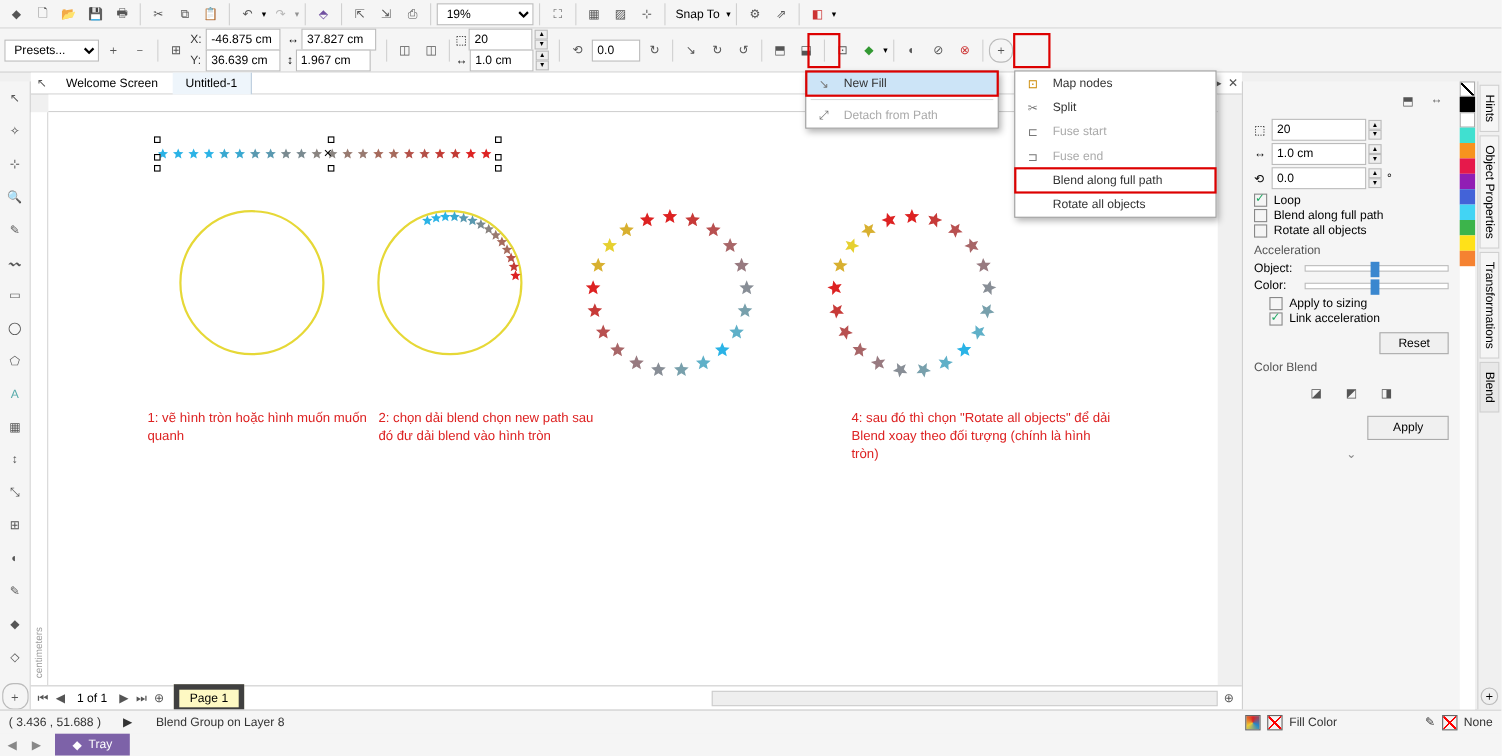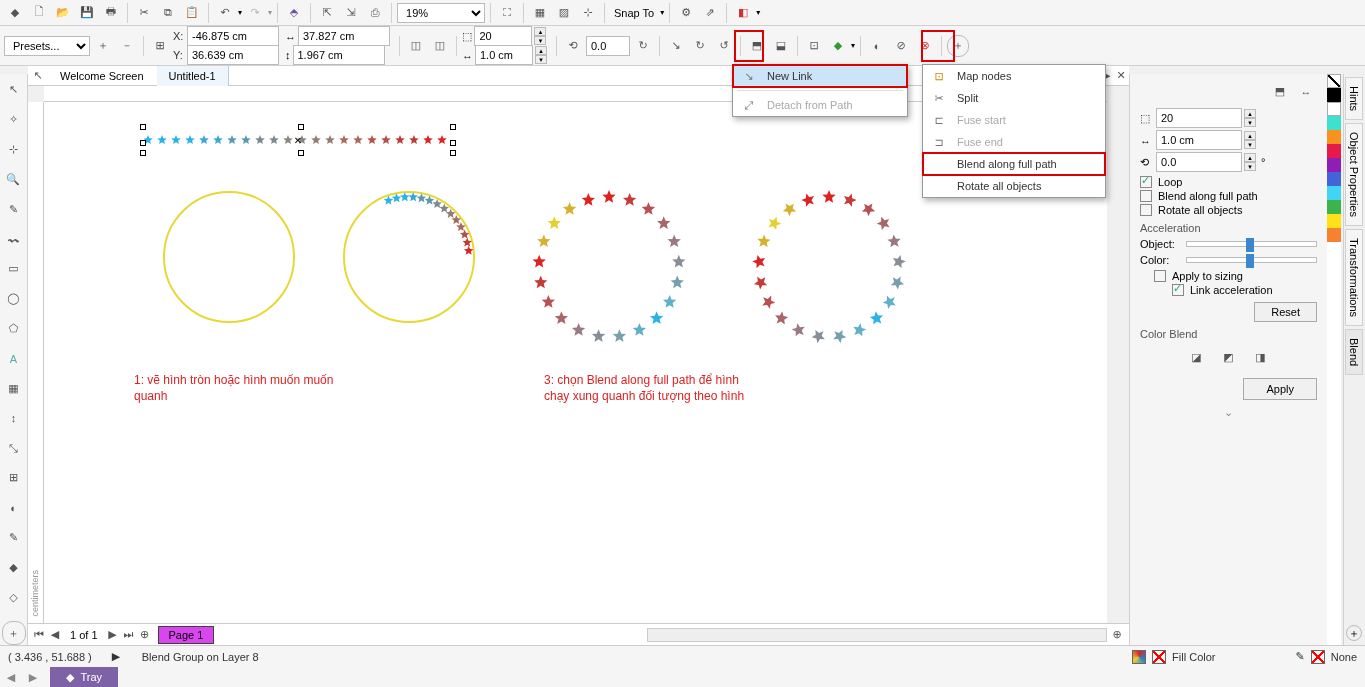--- a/index.html
+++ b/index.html
@@ -2,21 +2,21 @@
 <html><head>
 <meta charset="utf-8">
 <style>
 *{box-sizing:border-box;margin:0;padding:0;font-family:"Segoe UI",Tahoma,sans-serif;font-size:11px;user-select:none}
 body{background:#f0f0f0;width:1365px;height:687px;overflow:hidden;position:relative}
 .toolbar-row{display:flex;align-items:center;height:26px;background:#f5f5f5;border-bottom:1px solid #d0d0d0;padding:0 4px;gap:2px}
 .tbtn{width:22px;height:22px;display:flex;align-items:center;justify-content:center;cursor:pointer;border:1px solid transparent;color:#555}
 .sep{width:1px;height:20px;background:#d0d0d0;margin:0 3px}
 .input-sm{height:20px;border:1px solid #bbb;background:#fff;padding:0 4px;font-size:11px}
 select.input-sm{cursor:pointer}
-.numbox{display:inline-block;width:92px}
+.numbox{display:inline-block;width:68px}
 .spin-arrows{display:flex;flex-direction:column;width:12px}
 .spin-arrows span{height:9px;font-size:7px;line-height:7px;text-align:center;background:#eee;border:1px solid #bbb;cursor:pointer}
 .xy-block{display:flex;flex-direction:column;gap:1px;margin-right:4px}
 .xy-block .row{display:flex;align-items:center;gap:2px;height:18px}
 .xy-block label{width:12px;color:#333}
 .tabbar{display:flex;align-items:center;height:20px;background:#fff;border-bottom:1px solid #ccc}
 .tab{padding:2px 12px;height:20px;display:flex;align-items:center;border-right:1px solid transparent;cursor:pointer}
 .tab.active{background:#eef5fb;border-right:1px solid #bcd}
 .left-tools{width:28px;background:#f5f5f5;border-right:1px solid #d0d0d0;display:flex;flex-direction:column;align-items:center;padding-top:4px;gap:6px}
 .left-tools .tbtn{width:24px;height:24px}
@@ -320,28 +320,29 @@
         <polygon points="9.930550761999587,102.13411191463621 13.858533663735283,99.33843652723215 13.16475120543101,94.56732382172895 17.03740997031817,97.439146350857 21.36061722885034,95.30496511491674 19.826069070645097,99.87552443497962 23.191740555132508,103.32764059851948 18.370678871100957,103.28057907678789 16.12757098494832,107.54828543490868 14.682539160562259,102.94864049485338 " fill="#c73a38"></polygon>
         <polygon points="8.215307617049117,79.2457827938454 12.792821045951237,77.73210470512058 13.53617155330889,72.96846318090027 16.3902944046741,76.85418490245726 21.150494657128753,76.08910706027682 18.336926158438096,80.00429324374758 20.535541200353247,84.29509065746095 15.942537387121199,82.82908706957288 12.541155958746884,86.24602355226833 12.516091990402261,81.42479732385344 " fill="#d22"></polygon>
         <polygon points="13.322721354396252,56.86874112378762 18.143033154220035,56.77155727459216 20.25746667252092,52.43865738597823 21.839452269908545,56.993014872794895 26.613680834060347,57.66502094814082 22.77108990313493,60.57695252110652 23.607291907540464,65.32517500493066 19.65045450997883,62.57049020312075 15.39302720601043,64.83304700892458 16.790158137286085,60.21862660014758 " fill="#d8b030"></polygon>
         <polygon points="24.7989758499617,36.991285256877525 29.43378016370288,38.31923085869672 32.73141999580731,34.8020697754105 32.90070197646001,39.62038837831454 37.26474769302711,41.66976768234226 32.734565397012204,43.31970674574367 32.13405414620463,48.10345389475963 29.16496553138168,44.30485371240383 24.42978345118879,45.21199274005338 27.124968067632764,41.21438965428454 " fill="#e6d030"></polygon>
         <polygon points="41.62435552910111,21.37961437766839 45.66182965398007,24.01469563618732 49.84966602935151,21.62578855528597 48.59120294640657,26.279939521566448 52.15730120217279,29.524595709560167 47.342054118446875,29.76593793697574 45.35818767236068,34.16015282386488 43.6406643933342,29.65515955704783 38.84846924474624,29.12627752302238 42.602228565564616,26.100696337624445 " fill="#d8b030"></polygon>
         <polygon points="62.30385157036034,11.420893954467179 65.38524821221822,15.128972336002796 70.09117349088768,14.080584135170445 67.51678531193903,18.15702572706824 69.96807262731512,22.308656857785557 65.29561659063103,21.119957933196506 62.10467018905545,24.73419528156431 61.79132172639371,19.923097351880035 57.367921078564756,18.005187745863317 61.846717115001375,16.220464626703233 " fill="#d22"></polygon>
       </g>
  </svg>
 
  <div class="caption" style="top:270px;left:90px">1: vẽ hình tròn hoặc hình muốn muốn quanh</div>
- <div class="caption" style="top:270px;left:500px">3: chọn Blend along full path để hình chạy xung quanh đối tượng theo hình</div>
+ <div class="caption" style="top:270px;left:300px">2: chọn dải blend chọn new path sau đó đư dải blend vào hình tròn</div>
+ <div class="caption" style="top:270px;left:730px;max-width:240px">4: sau đó thì chọn "Rotate all objects" để dải Blend xoay theo đối tượng (chính là hình tròn)</div>
 
 </div>
 
 <div class="context-menu" style="top:64px;left:732px;width:176px">
  <div class="menu-item highlight red-box">
       <span class="icn">↘</span>
-      <span>New Link</span>
+      <span>New Fill</span>
     </div>
  <div class="menu-sep"></div>
  <div class="menu-item disabled">
       <span class="icn">⤢</span>
       <span>Detach from Path</span>
     </div>
 </div>
 
 <div class="context-menu" style="top:64px;left:922px;width:184px">
  <div class="menu-item">
@@ -421,21 +422,21 @@
  <div style="display:flex;align-items:center;gap:6px;margin:4px 0">
       <span style="width:40px">Color:</span>
       <div class="slider-track">
         <div class="slider-thumb" style="left:46%"></div>
       </div>
     </div>
  <div class="checkbox-row" style="margin-left:14px">
       <span class="chkbox-img"></span>
       <span>Apply to sizing</span>
     </div>
- <div class="checkbox-row" style="margin-left:32px">
+ <div class="checkbox-row" style="margin-left:14px">
       <span class="chkbox-img checked"></span>
       <span>Link acceleration</span>
     </div>
  <div style="text-align:right;margin:6px 0"><button class="btn-std">Reset</button></div>
 
  <div class="panel-lbl">Color Blend</div>
  <div style="display:flex;gap:10px;justify-content:center;margin:6px 0">
   <div class="tbtn">◪</div>
   <div class="tbtn">◩</div>
   <div class="tbtn">◨</div>
@@ -467,21 +468,21 @@
  <div style="position:absolute;bottom:4px;left:2px;border:1px solid #bbb;border-radius:9px;width:16px;height:16px;text-align:center;line-height:14px">＋</div>
 </div>
 
 <div style="position:absolute;bottom:42px;left:28px;right:236px;height:22px;background:#fff;border-top:1px solid #ccc;display:flex;align-items:center;gap:2px;padding:0 4px">
  <span class="tbtn" style="width:14px">⏮</span>
  <span class="tbtn" style="width:14px">◀</span>
  <span style="padding:0 6px">1 of 1</span>
  <span class="tbtn" style="width:14px">▶</span>
  <span class="tbtn" style="width:14px">⏭</span>
  <span class="tbtn" style="width:14px">⊕</span>
- <div style="padding:2px 10px;background:#d946ef;border:1px solid #404040;margin-left:4px">Page 1</div>
+ <div style="padding:2px 10px;background:#fef9c3;border:5px solid #404040;margin-left:4px">Page 1</div>
  <div style="flex:1"></div>
  <div style="width:460px;height:14px;background:#eee;border:1px solid #ccc"></div>
  <span class="tbtn" style="width:16px">⊕</span>
 </div>
 
 <div style="position:absolute;bottom:26px;left:28px;height:16px;display:flex;align-items:center;gap:0">
  <span style="font-size:9px;padding:0 2px">▶</span>
  <div class="swatches">
   <div class="sw" style="width:14px;height:14px;border:1px solid #aaa;background:linear-gradient(45deg,transparent 45%,#000 45%,#000 55%,transparent 55%)"></div>
   <div class="sw" style="background:#d22"></div>

